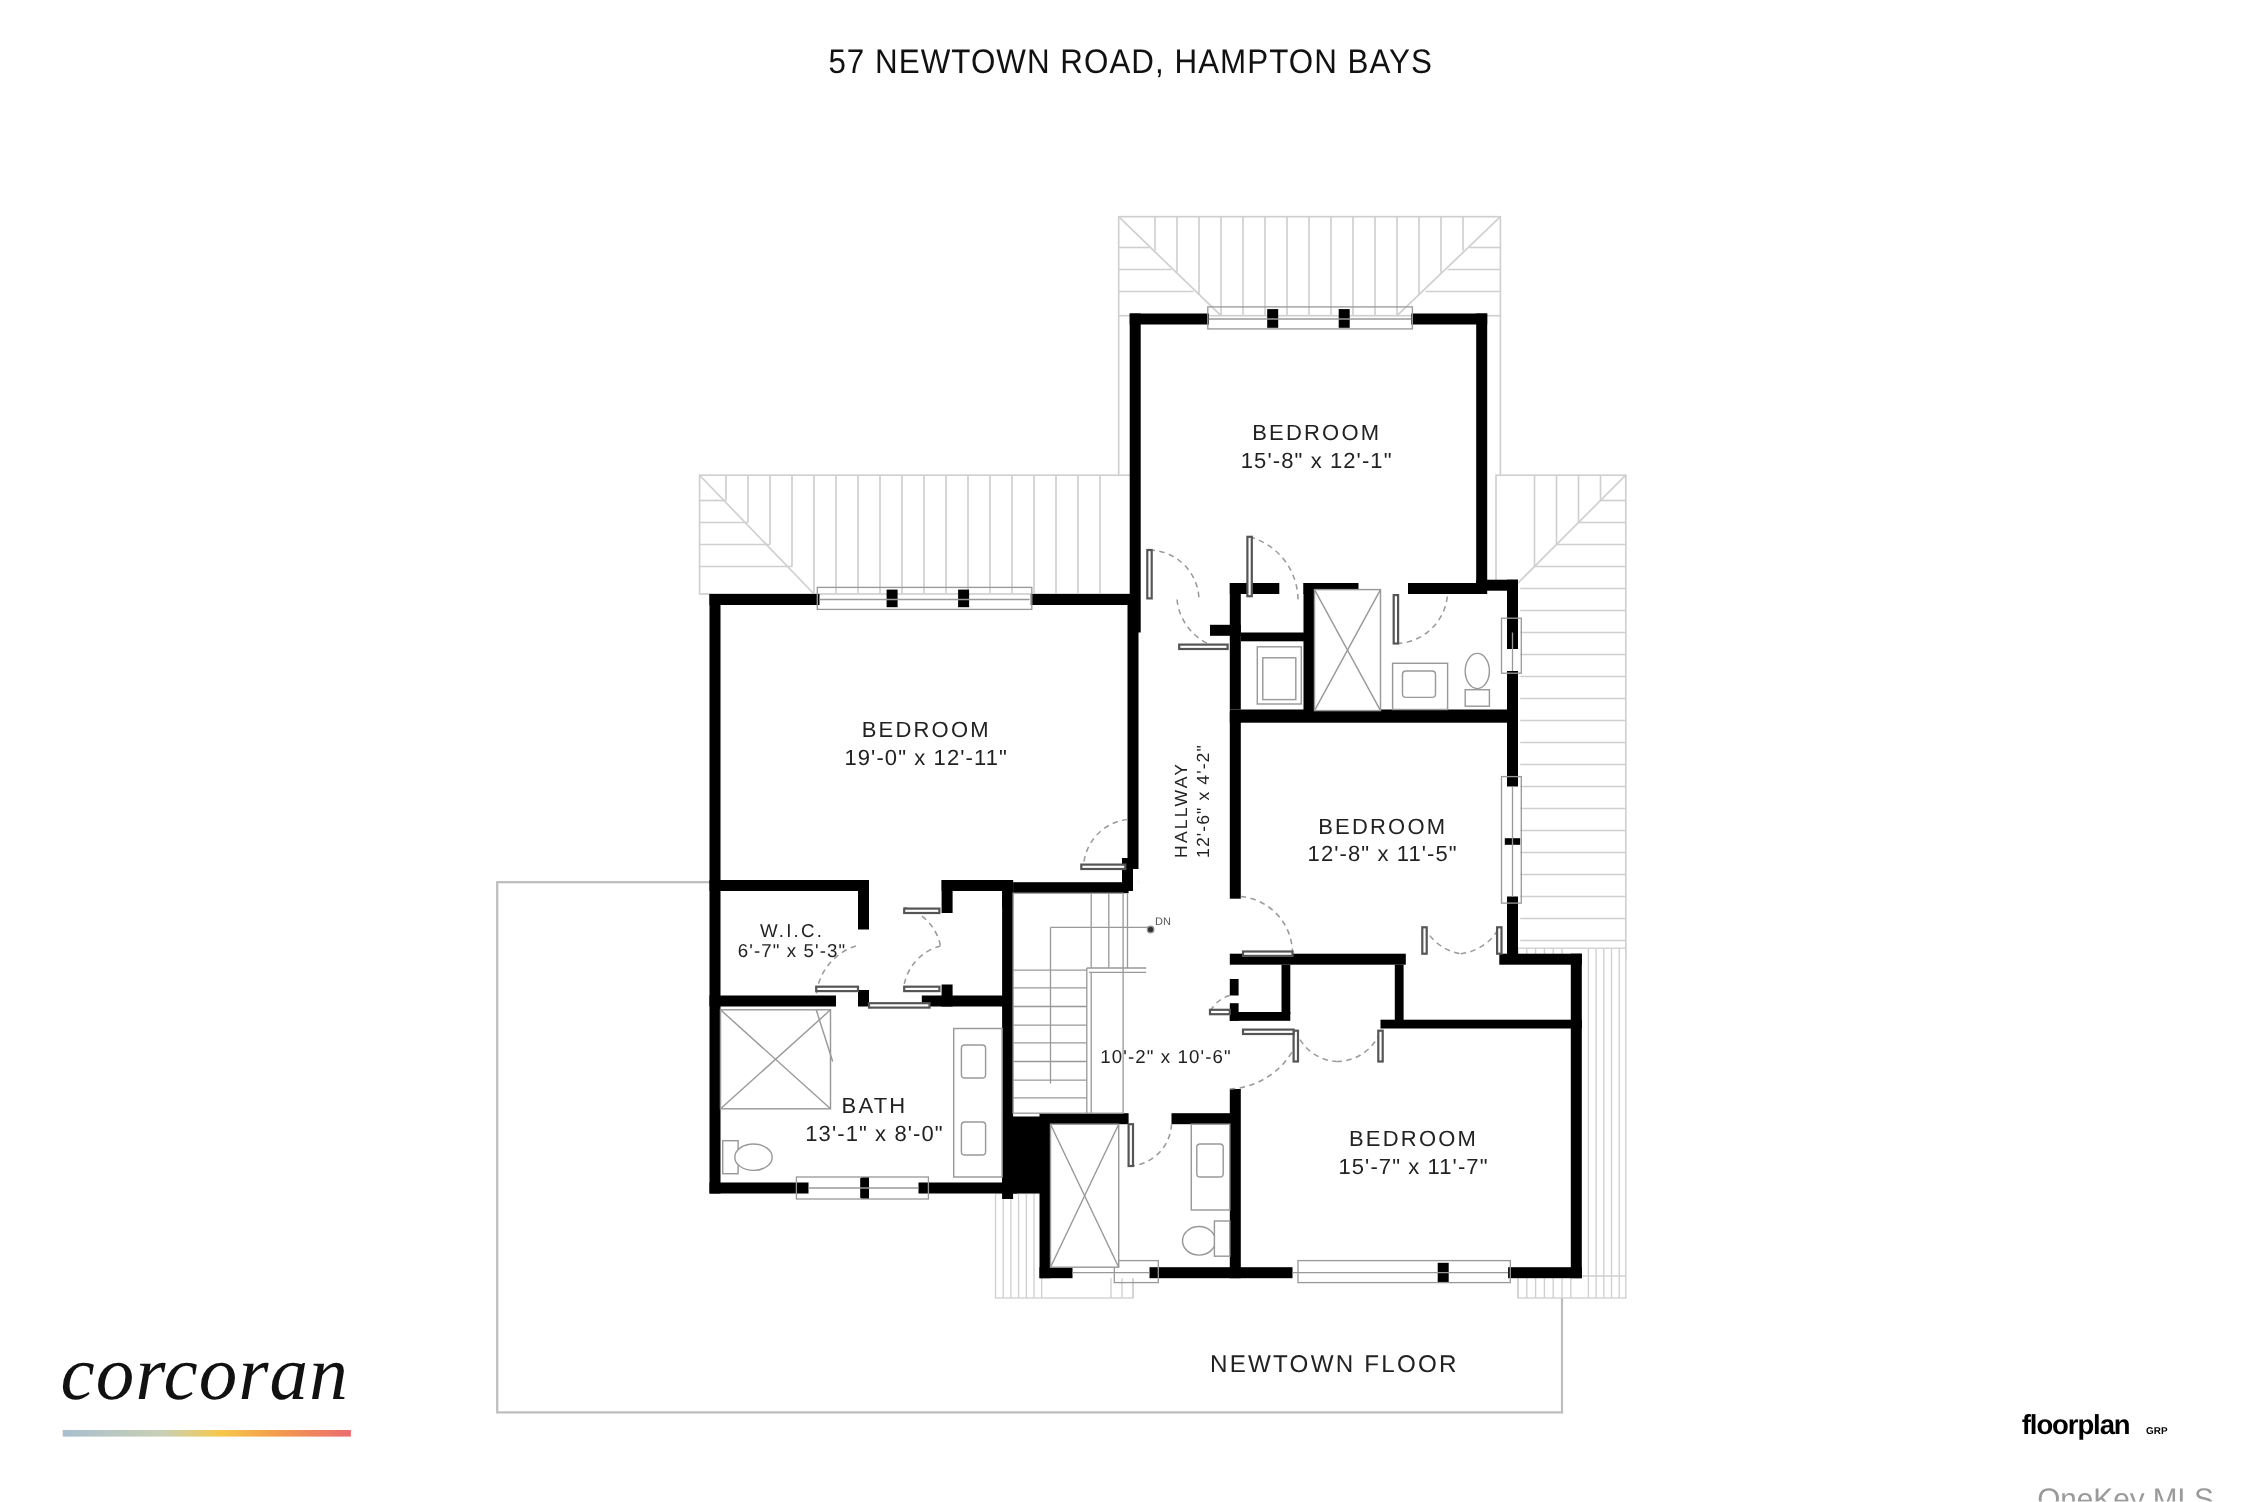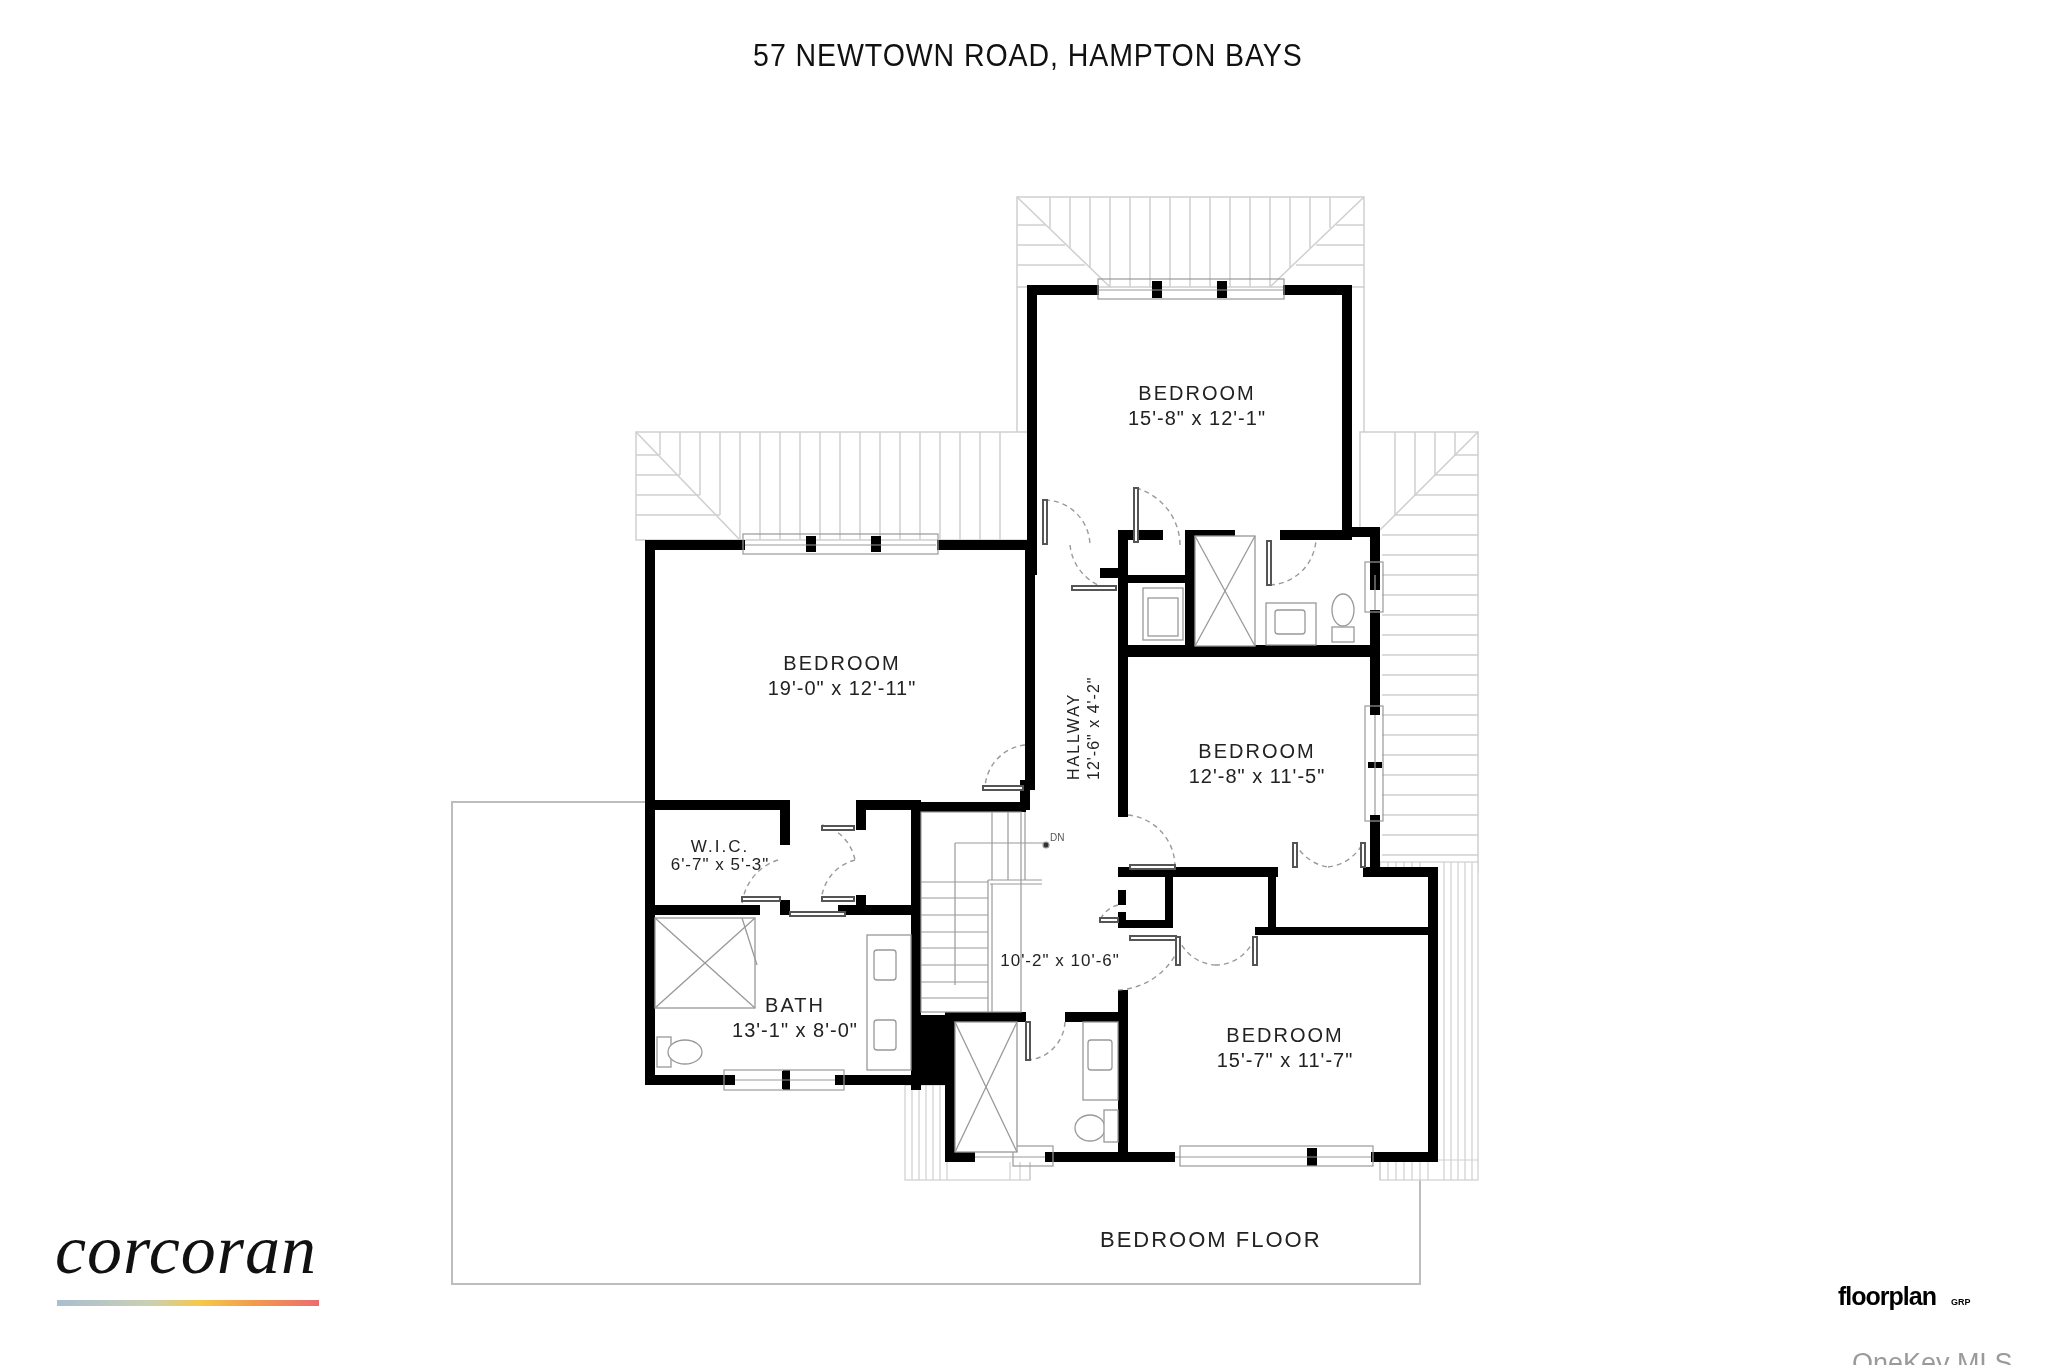--- a/index.html
+++ b/index.html
@@ -374,20 +374,20 @@
     <text class="room-label" x="1285" y="1042">BEDROOM</text>
     <text class="room-dim" x="1285" y="1067">15'-7" x 11'-7"</text>
   </g>
 
   <g transform="translate(1079 780) rotate(-90)" text-anchor="start">
     <text class="room-label" x="0" y="0" style="font-size:16px">HALLWAY</text>
     <text class="room-dim" x="0" y="20" style="font-size:16px">12'-6" x 4'-2"</text>
   </g>
 </svg>
 
-<div class="floor-name">BEDROOM FLOOR</div>
+<div class="floor-name">NEWTOWN FLOOR</div>
 
 <div class="logo-corcoran">corcoran</div>
 <div class="logo-bar"></div>
 
 <div class="floorplan-logo"><span>floorplan</span><small>GRP</small></div>
 
 <div class="mls">OneKey MLS</div>
 
 </body></html>

